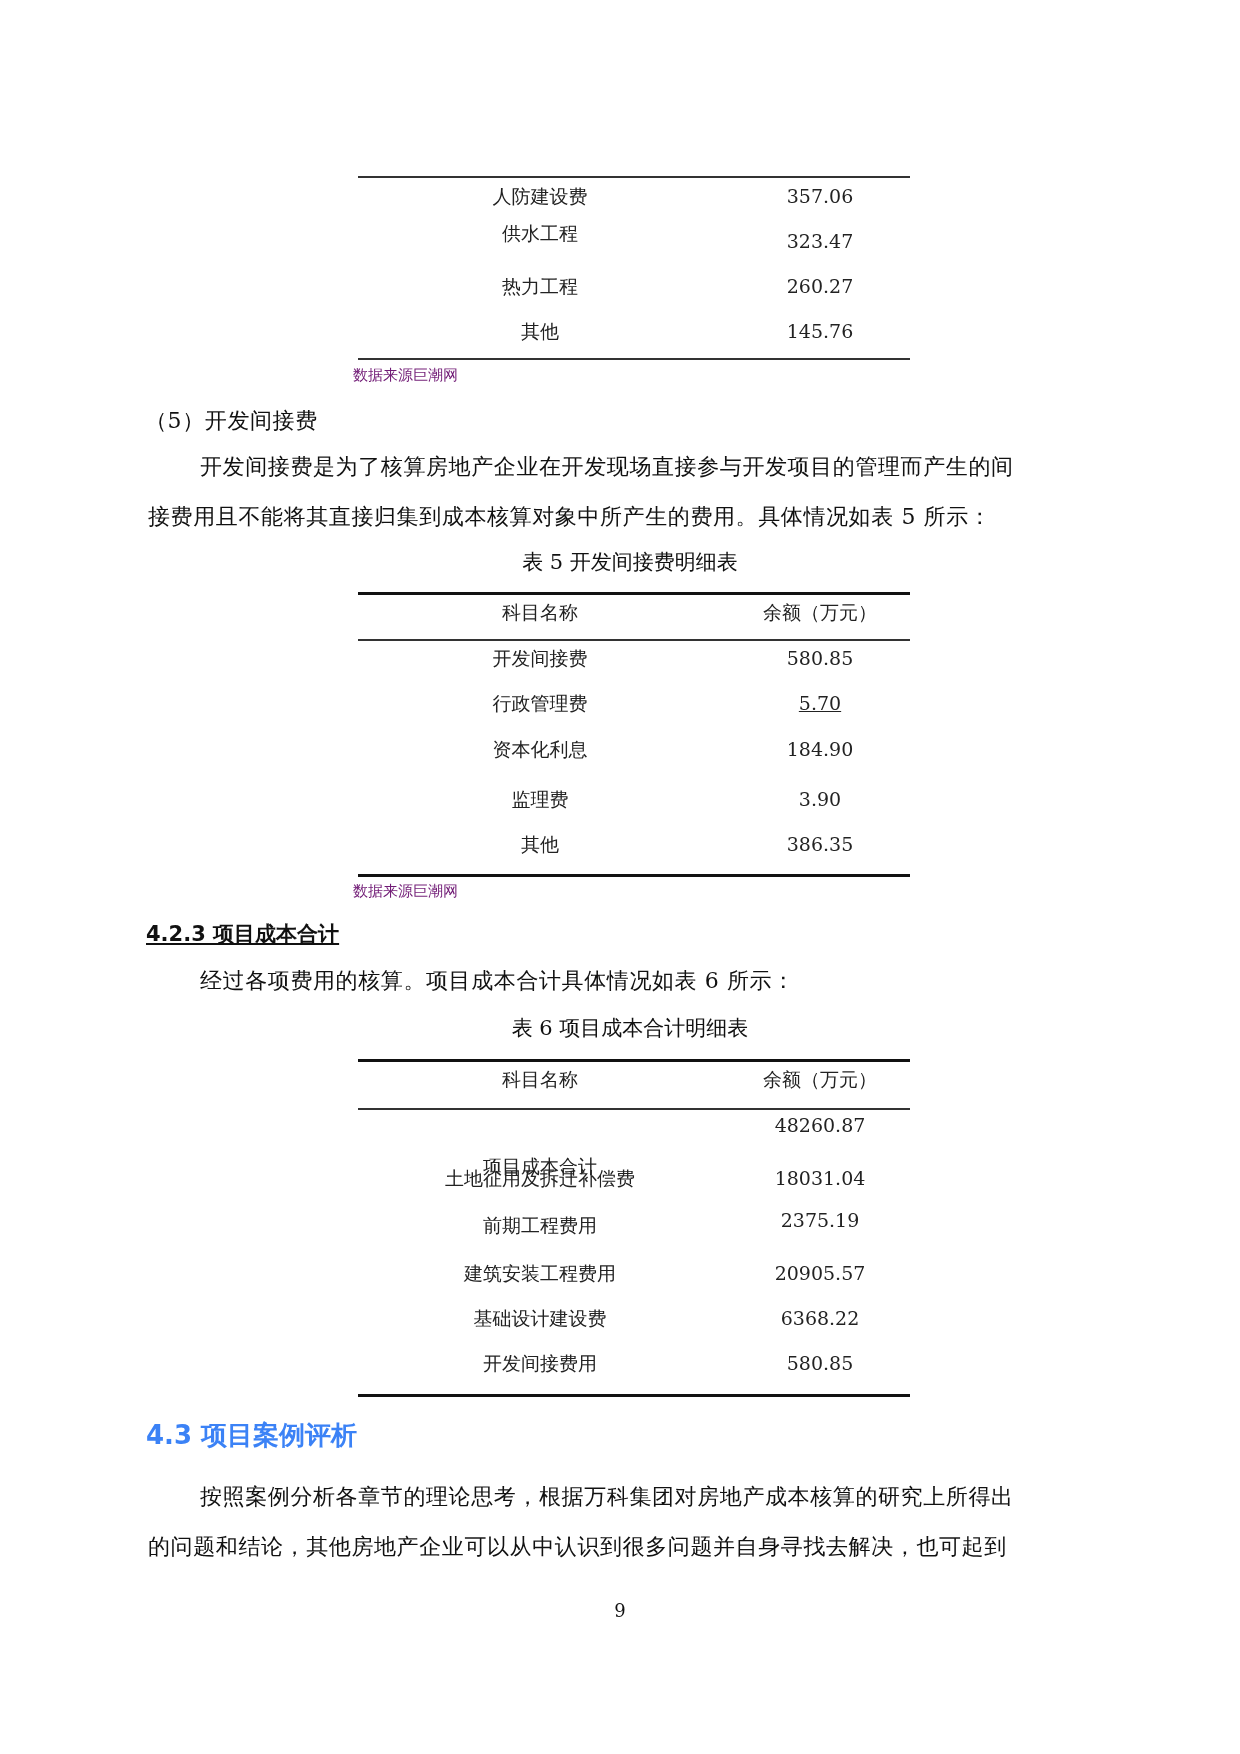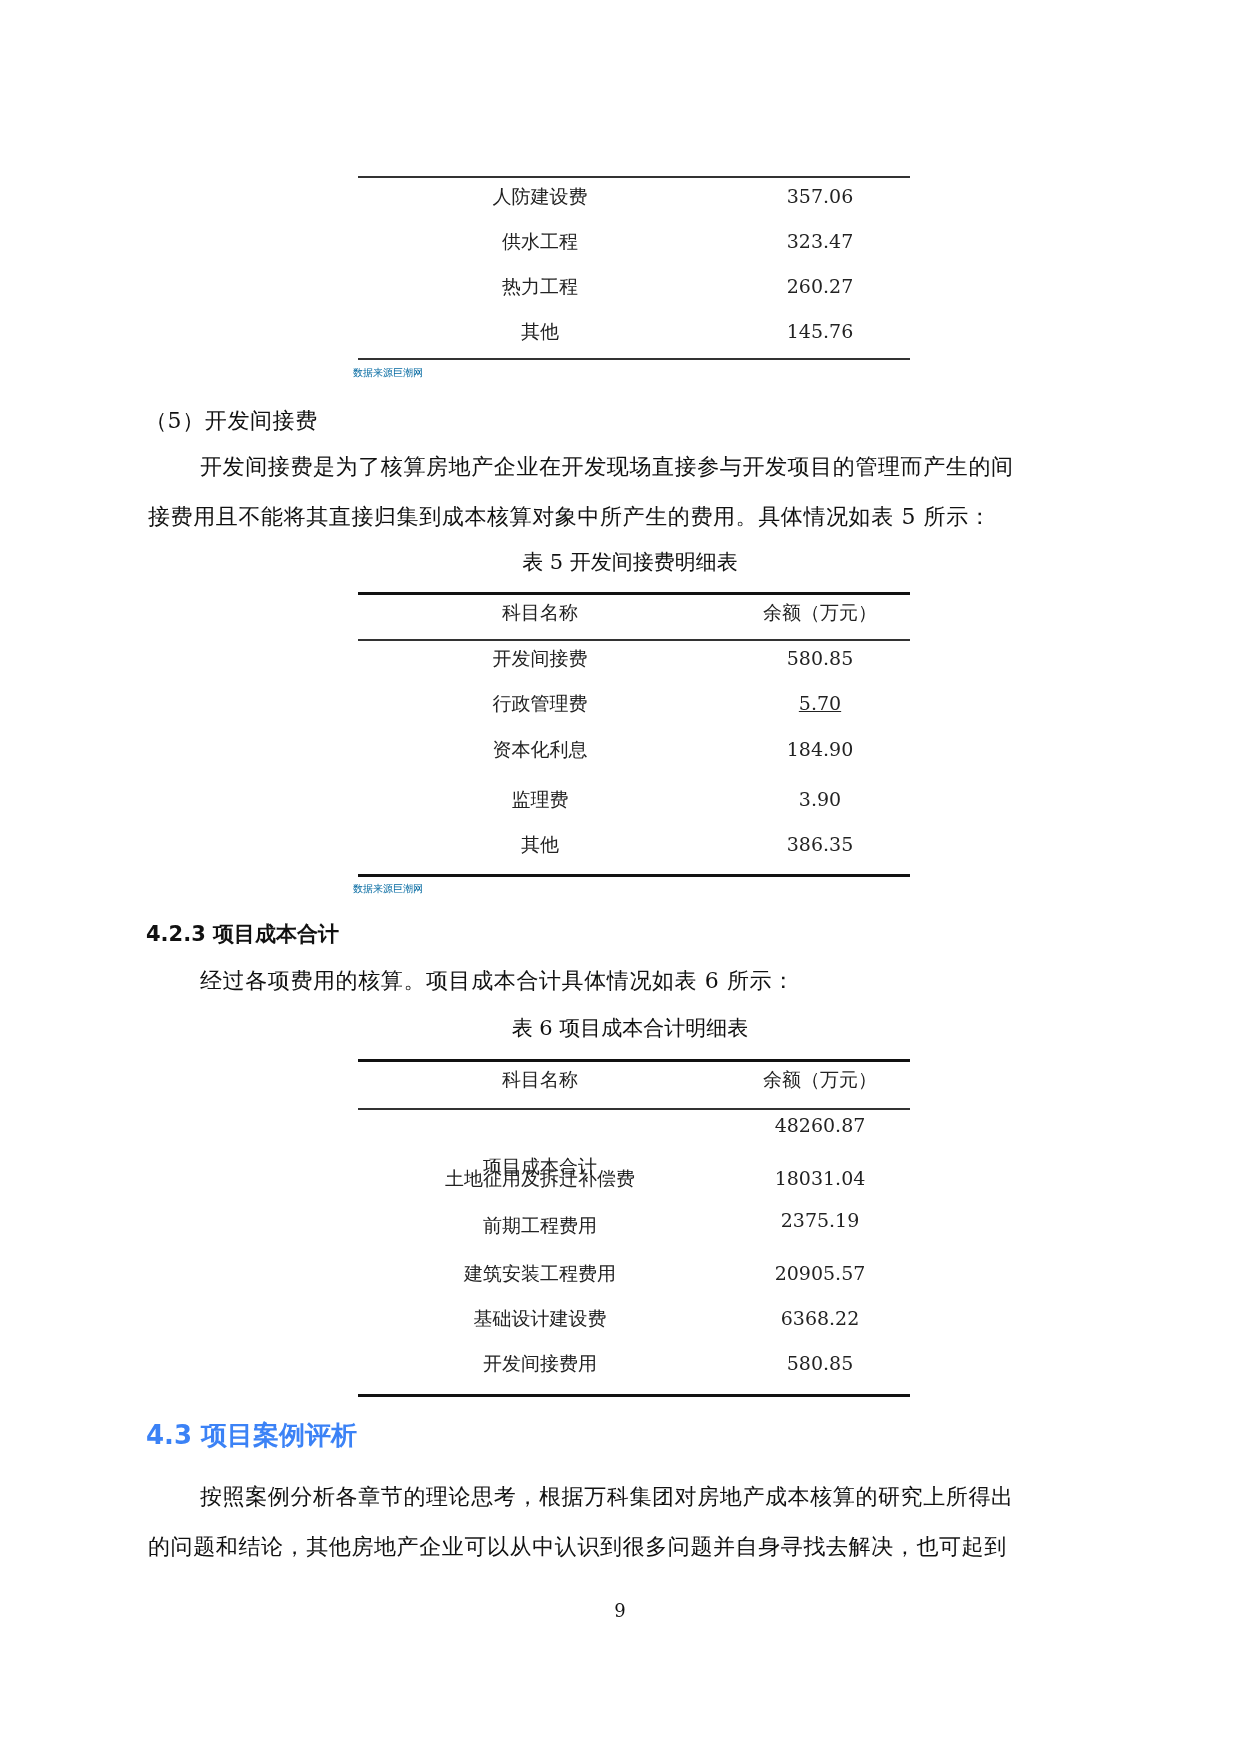--- a/index.html
+++ b/index.html
@@ -5,38 +5,38 @@
   html, body { margin: 0; padding: 0; background: #ffffff; }
   body { width: 1240px; height: 1754px; position: relative; overflow: hidden;
          font-family: "DejaVu Serif", "Liberation Serif", serif; color: #111; }
   .abs { position: absolute; }
   .rule { position: absolute; left: 358px; width: 552px; background: #111; }
   .rule.thin { height: 1.5px; background: #333; }
   .rule.thick { height: 3px; }
   .cell { position: absolute; text-align: center; font-size: 19px; color: #222; line-height: 24px; white-space: nowrap; }
   .c1 { left: 390px; width: 300px; }
   .c2 { left: 720px; width: 200px; }
-  .source { font-size: 10px; color: #0369a1; left: 353px; font-family: "DejaVu Sans", sans-serif; }
-  .heading-sm { font-family: "DejaVu Sans", "Liberation Sans", sans-serif; font-size: 21px; font-weight: bold; color: #111; }
+  .source { font-size: 15px; color: #701a75; left: 353px; font-family: "DejaVu Sans", sans-serif; }
+  .heading-sm { font-family: "DejaVu Sans", "Liberation Sans", sans-serif; font-size: 21px; font-weight: bold; color: #111; text-decoration: underline; }
   .heading-md { font-family: "DejaVu Sans", "Liberation Sans", sans-serif; font-size: 26px; font-weight: bold; color: #3b82f6; }
   .para { font-size: 22px; color: #111; white-space: nowrap; letter-spacing: 0.6px; }
   .caption { font-size: 21px; color: #111; white-space: nowrap; }
   .pagenum { font-size: 18px; color: #111; left: 0; width: 1240px; text-align: center; }
 </style>
 </head>
 <body>
 
 <div>
   <div class="rule thin" style="top:176px;"></div>
   <div>
     <div class="cell c1" style="top:184px;">人防建设费</div>
     <div class="cell c2" style="top:184px;">357.06</div>
   </div>
   <div>
-    <div class="cell c1" style="top:229px;">供水工程</div>
+    <div class="cell c1" style="top:221px;">供水工程</div>
     <div class="cell c2" style="top:229px;">323.47</div>
   </div>
   <div>
     <div class="cell c1" style="top:274px;">热力工程</div>
     <div class="cell c2" style="top:274px;">260.27</div>
   </div>
   <div>
     <div class="cell c1" style="top:319px;">其他</div>
     <div class="cell c2" style="top:319px;">145.76</div>
   </div>

